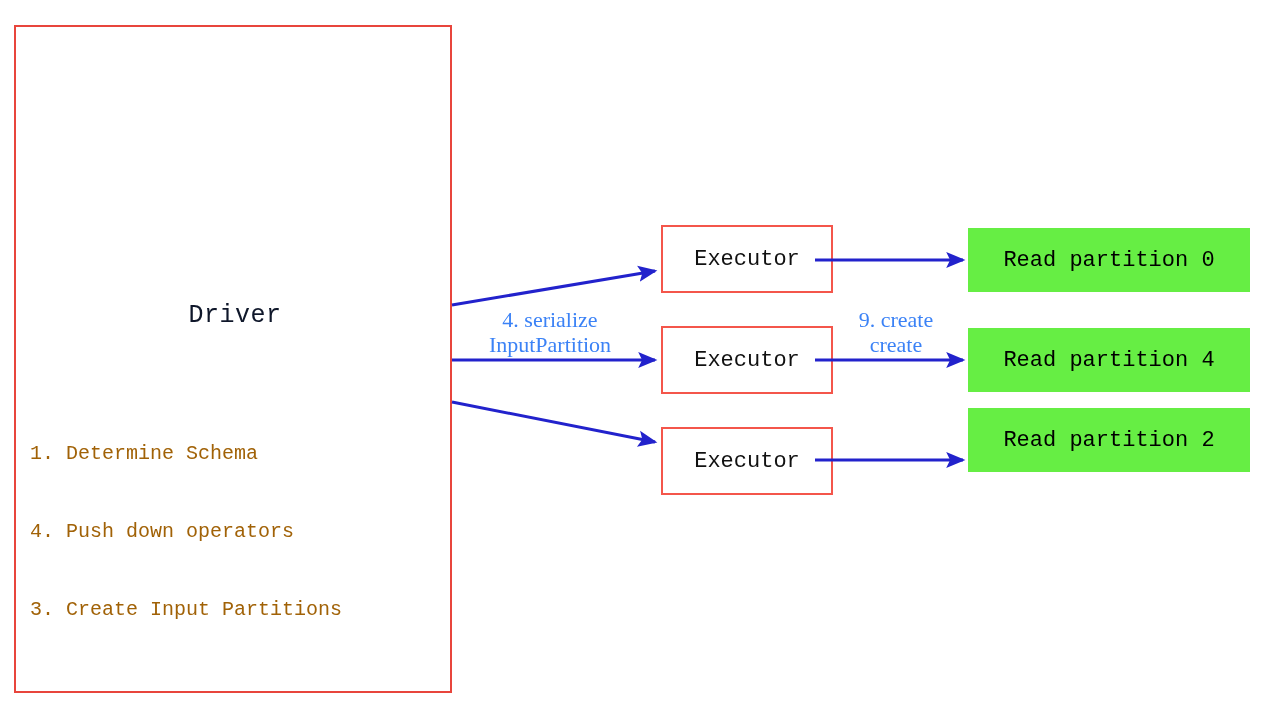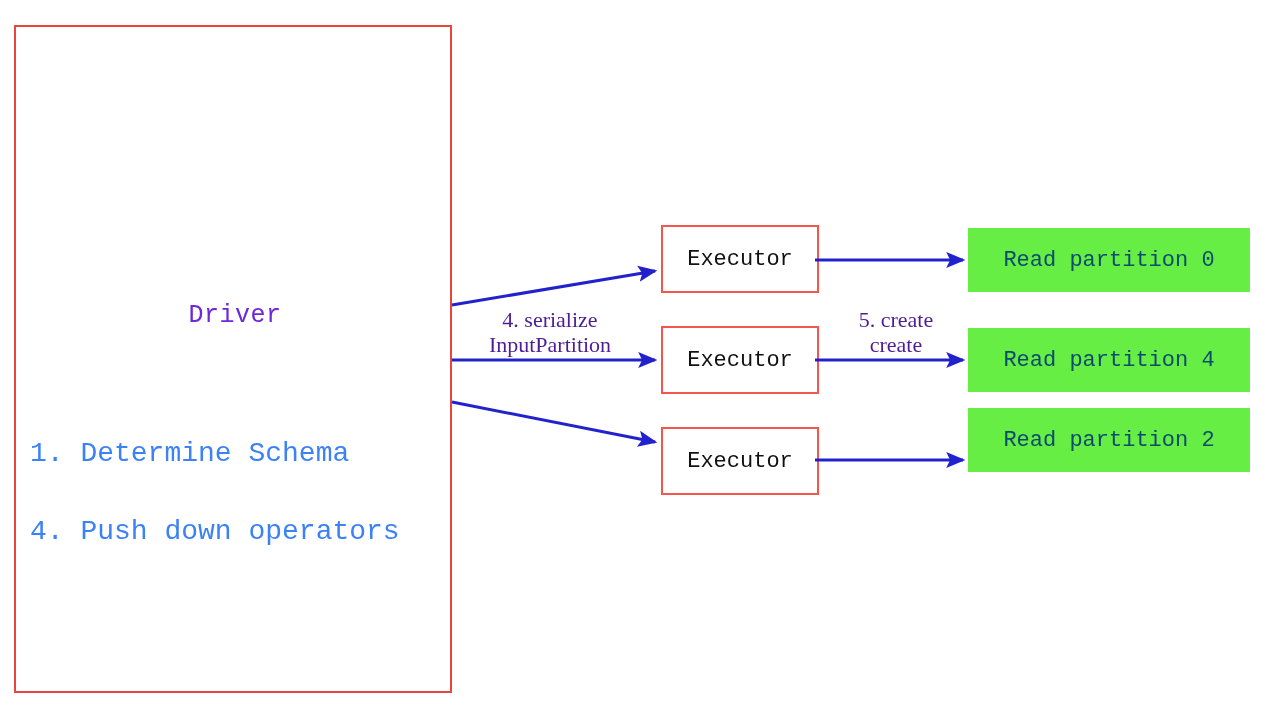--- a/index.html
+++ b/index.html
@@ -33,44 +33,44 @@
     background: #ffffff;
     box-sizing: border-box;
   }
   #driver-title {
     position: absolute;
     left: 0;
     top: 274px;
     width: 438px;
     text-align: center;
     font-size: 25px;
-    color: #6d28d9;
+    color: #0f172a;
     letter-spacing: 0.5px;
     white-space: pre;
   }
   #driver-steps {
     position: absolute;
     left: 14px;
     top: 362px;
     width: 424px;
-    font-size: 28px;
+    font-size: 20px;
     line-height: 26px;
-    color: #3b82f6;
+    color: #a16207;
     white-space: pre;
   }
   #driver-steps .step-line {
     display: block;
     white-space: pre;
   }
 
   
   .executor-box {
     position: absolute;
     left: 661px;
-    width: 158px;
+    width: 172px;
     height: 68px;
     border: 2px solid #f4564b;
     background: #ffffff;
     box-sizing: border-box;
   }
   .executor-label {
     position: absolute;
     left: 0;
     top: 0;
     width: 100%;
@@ -98,21 +98,21 @@
   .partition-label {
     position: absolute;
     left: 0;
     top: 0;
     width: 100%;
     height: 100%;
     display: flex;
     align-items: center;
     justify-content: center;
     font-size: 22px;
-    color: #0c4a6e;
+    color: #000000;
     white-space: pre;
   }
   #partition-0 { top: 228px; }
   #partition-1 { top: 328px; }
   #partition-2 { top: 408px; }
 
   
   #arrows {
     position: absolute;
     left: 0;
@@ -121,21 +121,21 @@
     height: 710px;
     pointer-events: none;
   }
 
   
   .edge-label {
     position: absolute;
     text-align: center;
     font-size: 22px;
     line-height: 25px;
-    color: #4c1d95;
+    color: #3b82f6;
     background: transparent;
   }
   #label-serialize {
     left: 462px;
     top: 307px;
     width: 176px;
   }
   #label-create-reader {
     left: 828px;
     top: 307px;
@@ -145,20 +145,21 @@
 </head>
 <body>
 
 <div id="canvas">
 
   <div id="driver-box">
     <div id="driver-title" class="mono">Driver</div>
     <div id="driver-steps" class="mono">
       <span class="step-line">1. Determine Schema</span>
       <span class="step-line">4. Push down operators</span>
+      <span class="step-line">3. Create Input Partitions</span>
     </div>
   </div>
 
   <div class="executor-box" id="executor-0">
     <div class="executor-label mono">Executor</div>
   </div>
   <div class="executor-box" id="executor-1">
     <div class="executor-label mono">Executor</div>
   </div>
   <div class="executor-box" id="executor-2">
@@ -189,17 +190,17 @@
       <line x1="815" y1="360" x2="963" y2="360"></line>
       <line x1="815" y1="460" x2="963" y2="460"></line>
     </g>
   </svg>
 
   <div class="edge-label serif" id="label-serialize">
     <div>4. serialize</div>
     <div>InputPartition</div>
   </div>
   <div class="edge-label serif" id="label-create-reader">
-    <div>5. create</div>
+    <div>9. create</div>
     <div>create</div>
   </div>
 
 </div>
 
 </body></html>

